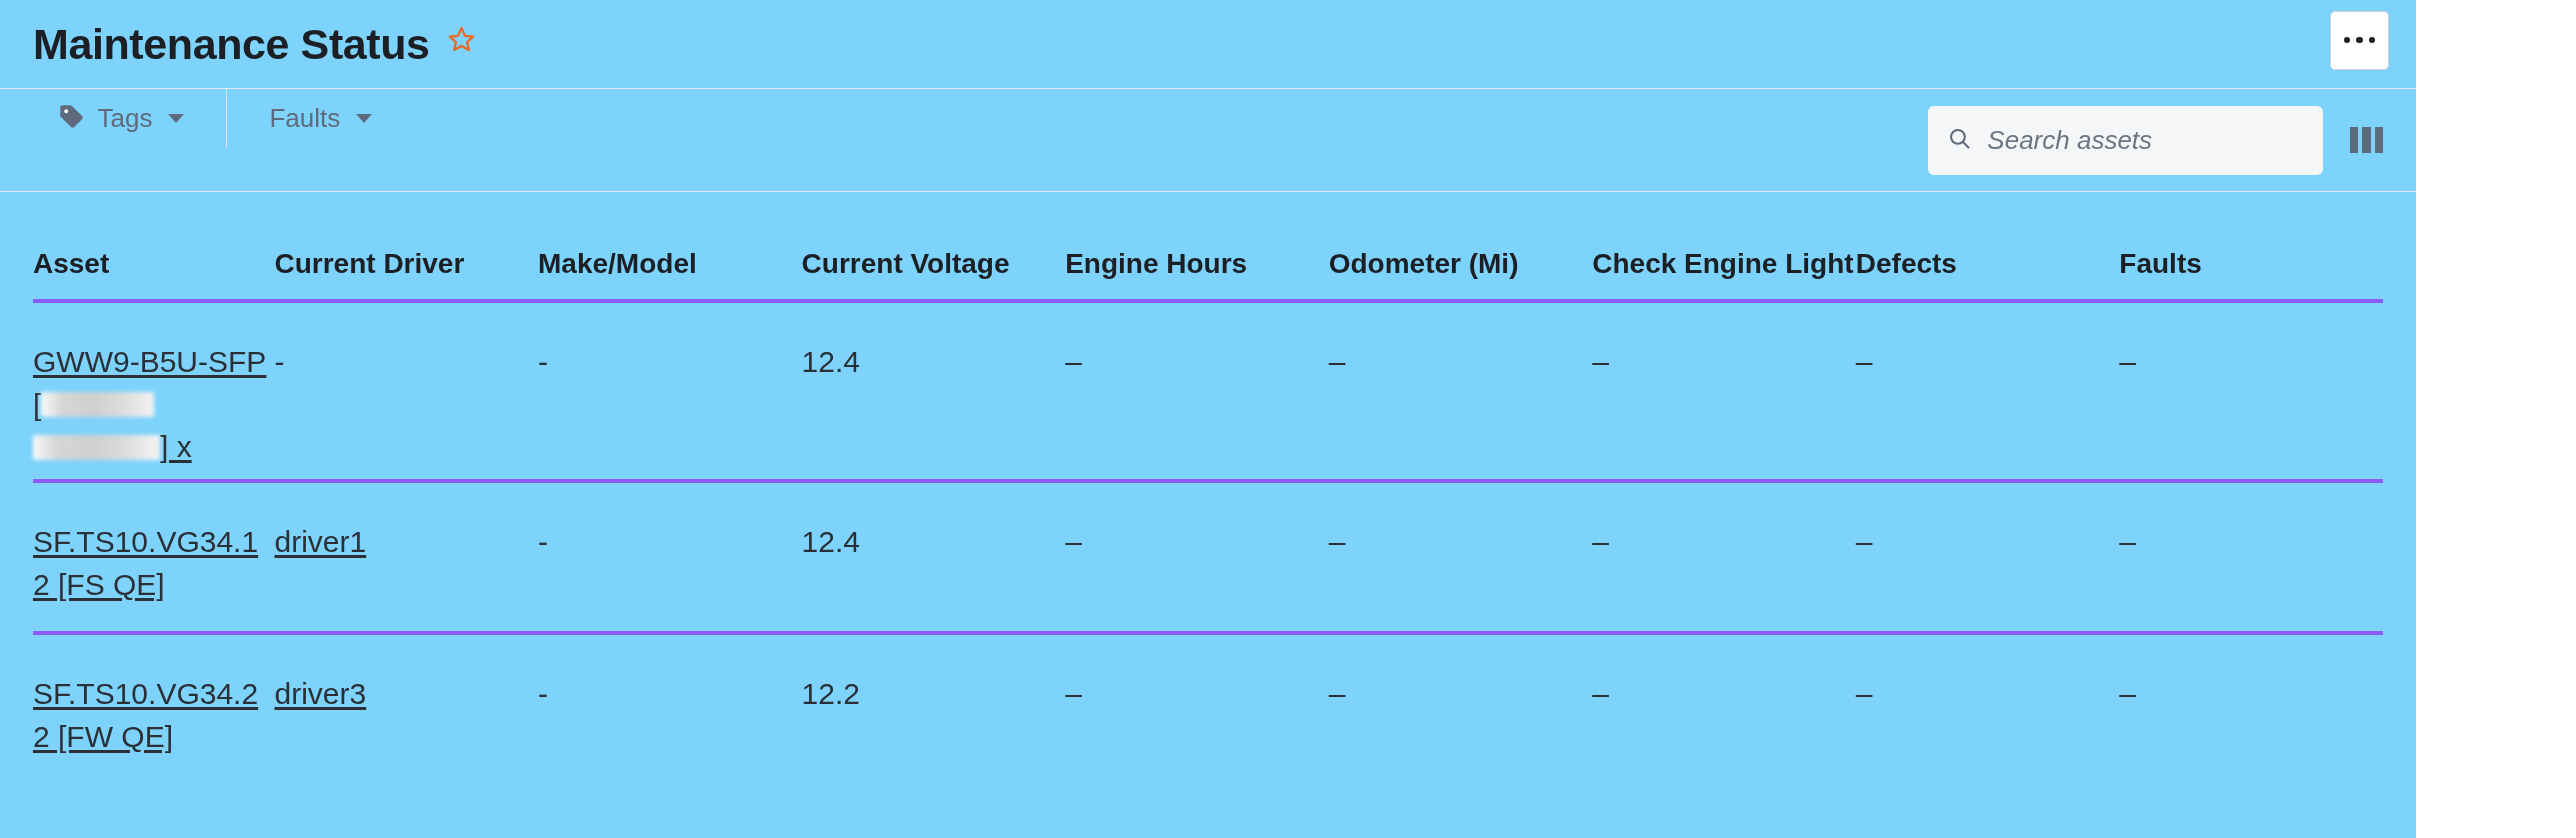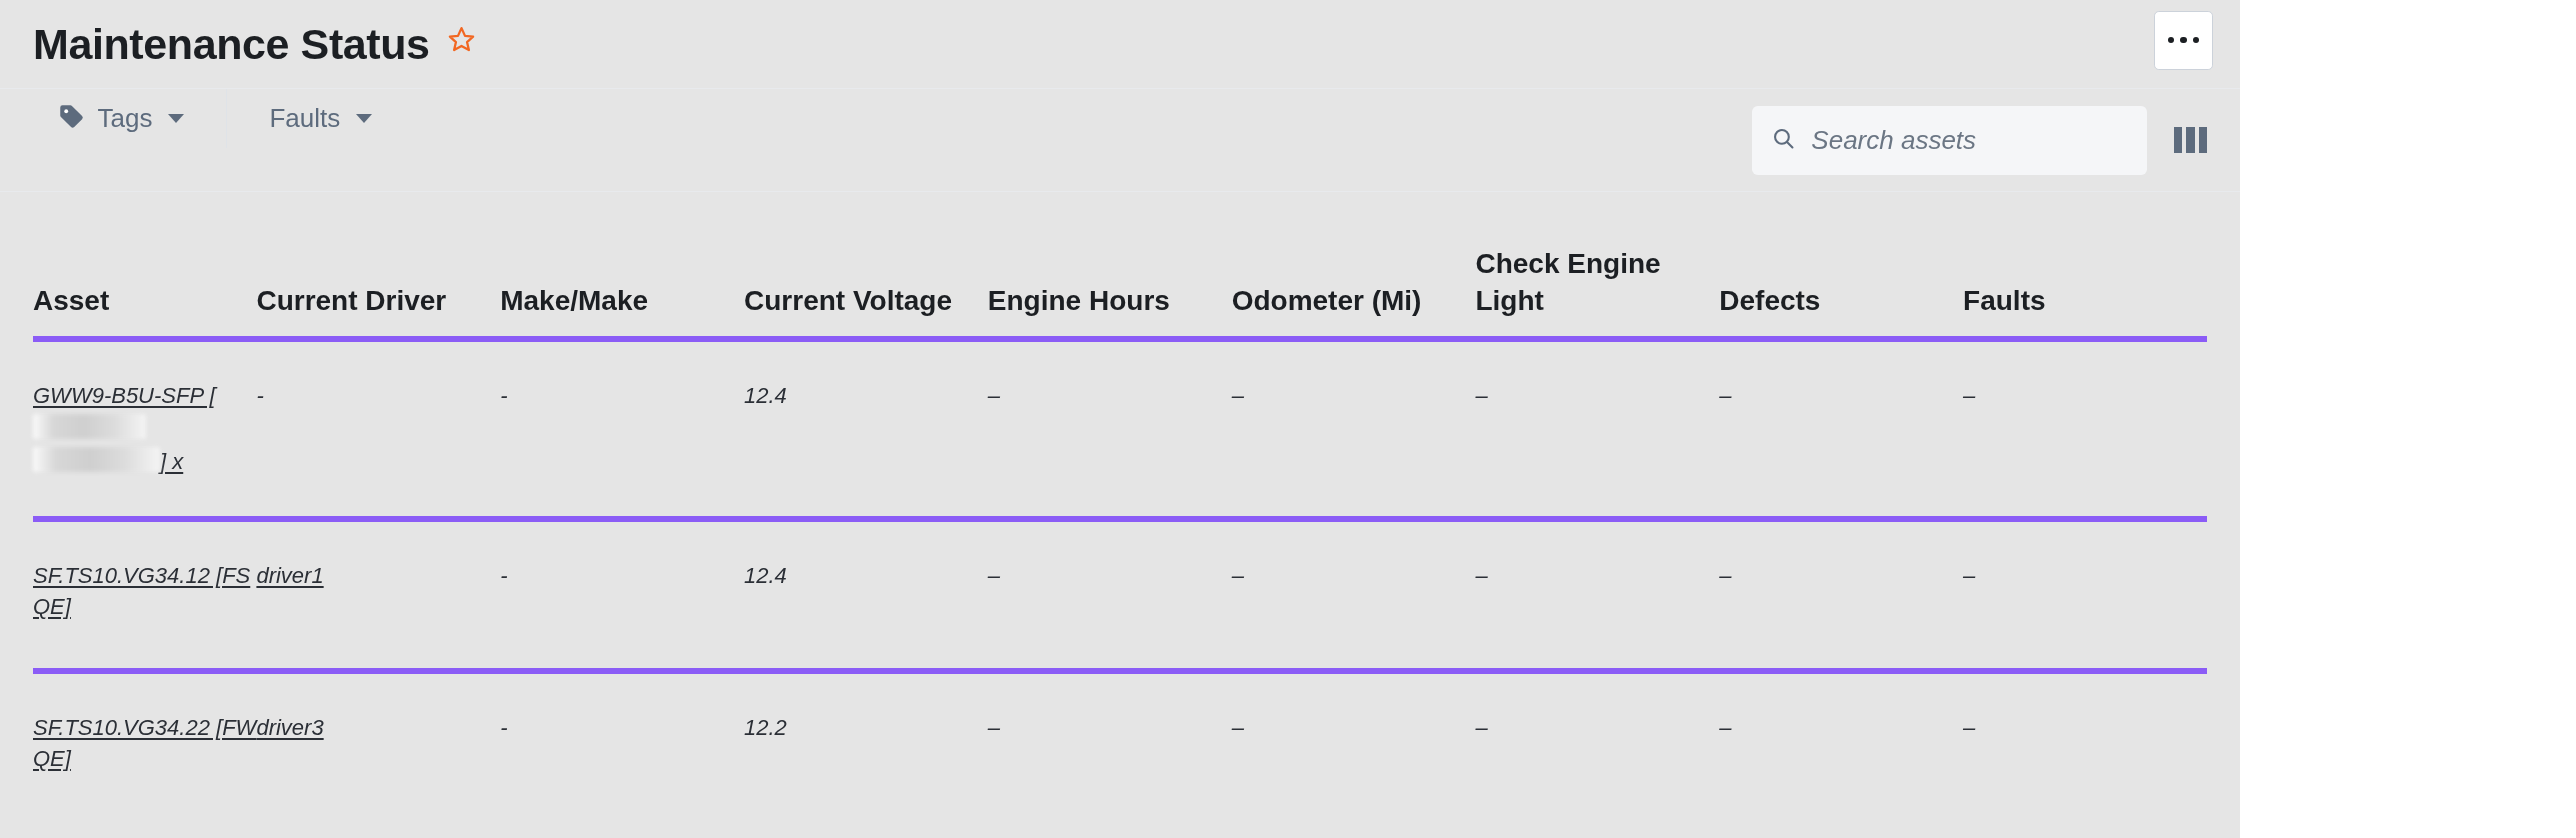--- a/index.html
+++ b/index.html
@@ -7,23 +7,23 @@
   html, body {
     width: 2576px;
     height: 838px;
     background: #ffffff;
     font-family: "Liberation Sans", sans-serif;
     overflow: hidden;
   }
 
   .page {
     position: relative;
-    width: 2240px;
+    width: 2416px;
     height: 838px;
-    background: #e5e5e5;
+    background: #7dd3fc;
   }
 
   
   .title-bar {
     position: relative;
     height: 88px;
     display: flex;
     align-items: center;
     padding: 0 58px 0 33px;
   }
@@ -174,28 +174,27 @@
     text-align: left;
     font-size: 28px;
     font-weight: bold;
     color: #1c1f23;
     padding: 54px 0 16px 0;
     vertical-align: bottom;
     line-height: 1.32;
   }
 
   tbody td {
-    font-size: 22px;
+    font-size: 30px;
     color: #2b2f36;
     padding: 38px 0 0 0;
     vertical-align: top;
-    border-top: 6px solid #8b5cf6;
+    border-top: 4px solid #8b5cf6;
     line-height: 1.42;
     height: 152px;
-    font-style: italic;
   }
   tbody tr:first-child td { height: 180px; }
 
   col.c-asset    { width: 219px; }
   col.c-driver   { width: 239px; }
   col.c-make     { width: 239px; }
   col.c-battery  { width: 239px; }
   col.c-engine   { width: 239px; }
   col.c-odo      { width: 239px; }
   col.c-cel      { width: 239px; }
@@ -295,21 +294,21 @@
         <col class="c-engine">
           <col class="c-odo">
           <col class="c-cel">
           <col class="c-defects">
           <col class="c-faults">
       </colgroup>
       <thead>
         <tr>
           <th>Asset</th>
           <th>Current Driver</th>
-          <th>Make/Make</th>
+          <th>Make/Model</th>
           <th>Current Voltage</th>
           <th>Engine Hours</th>
           <th>Odometer (Mi)</th>
           <th>Check Engine Light</th>
           <th>Defects</th>
           <th>Faults</th>
         </tr>
       </thead>
       <tbody id="table-body">
           <tr>

